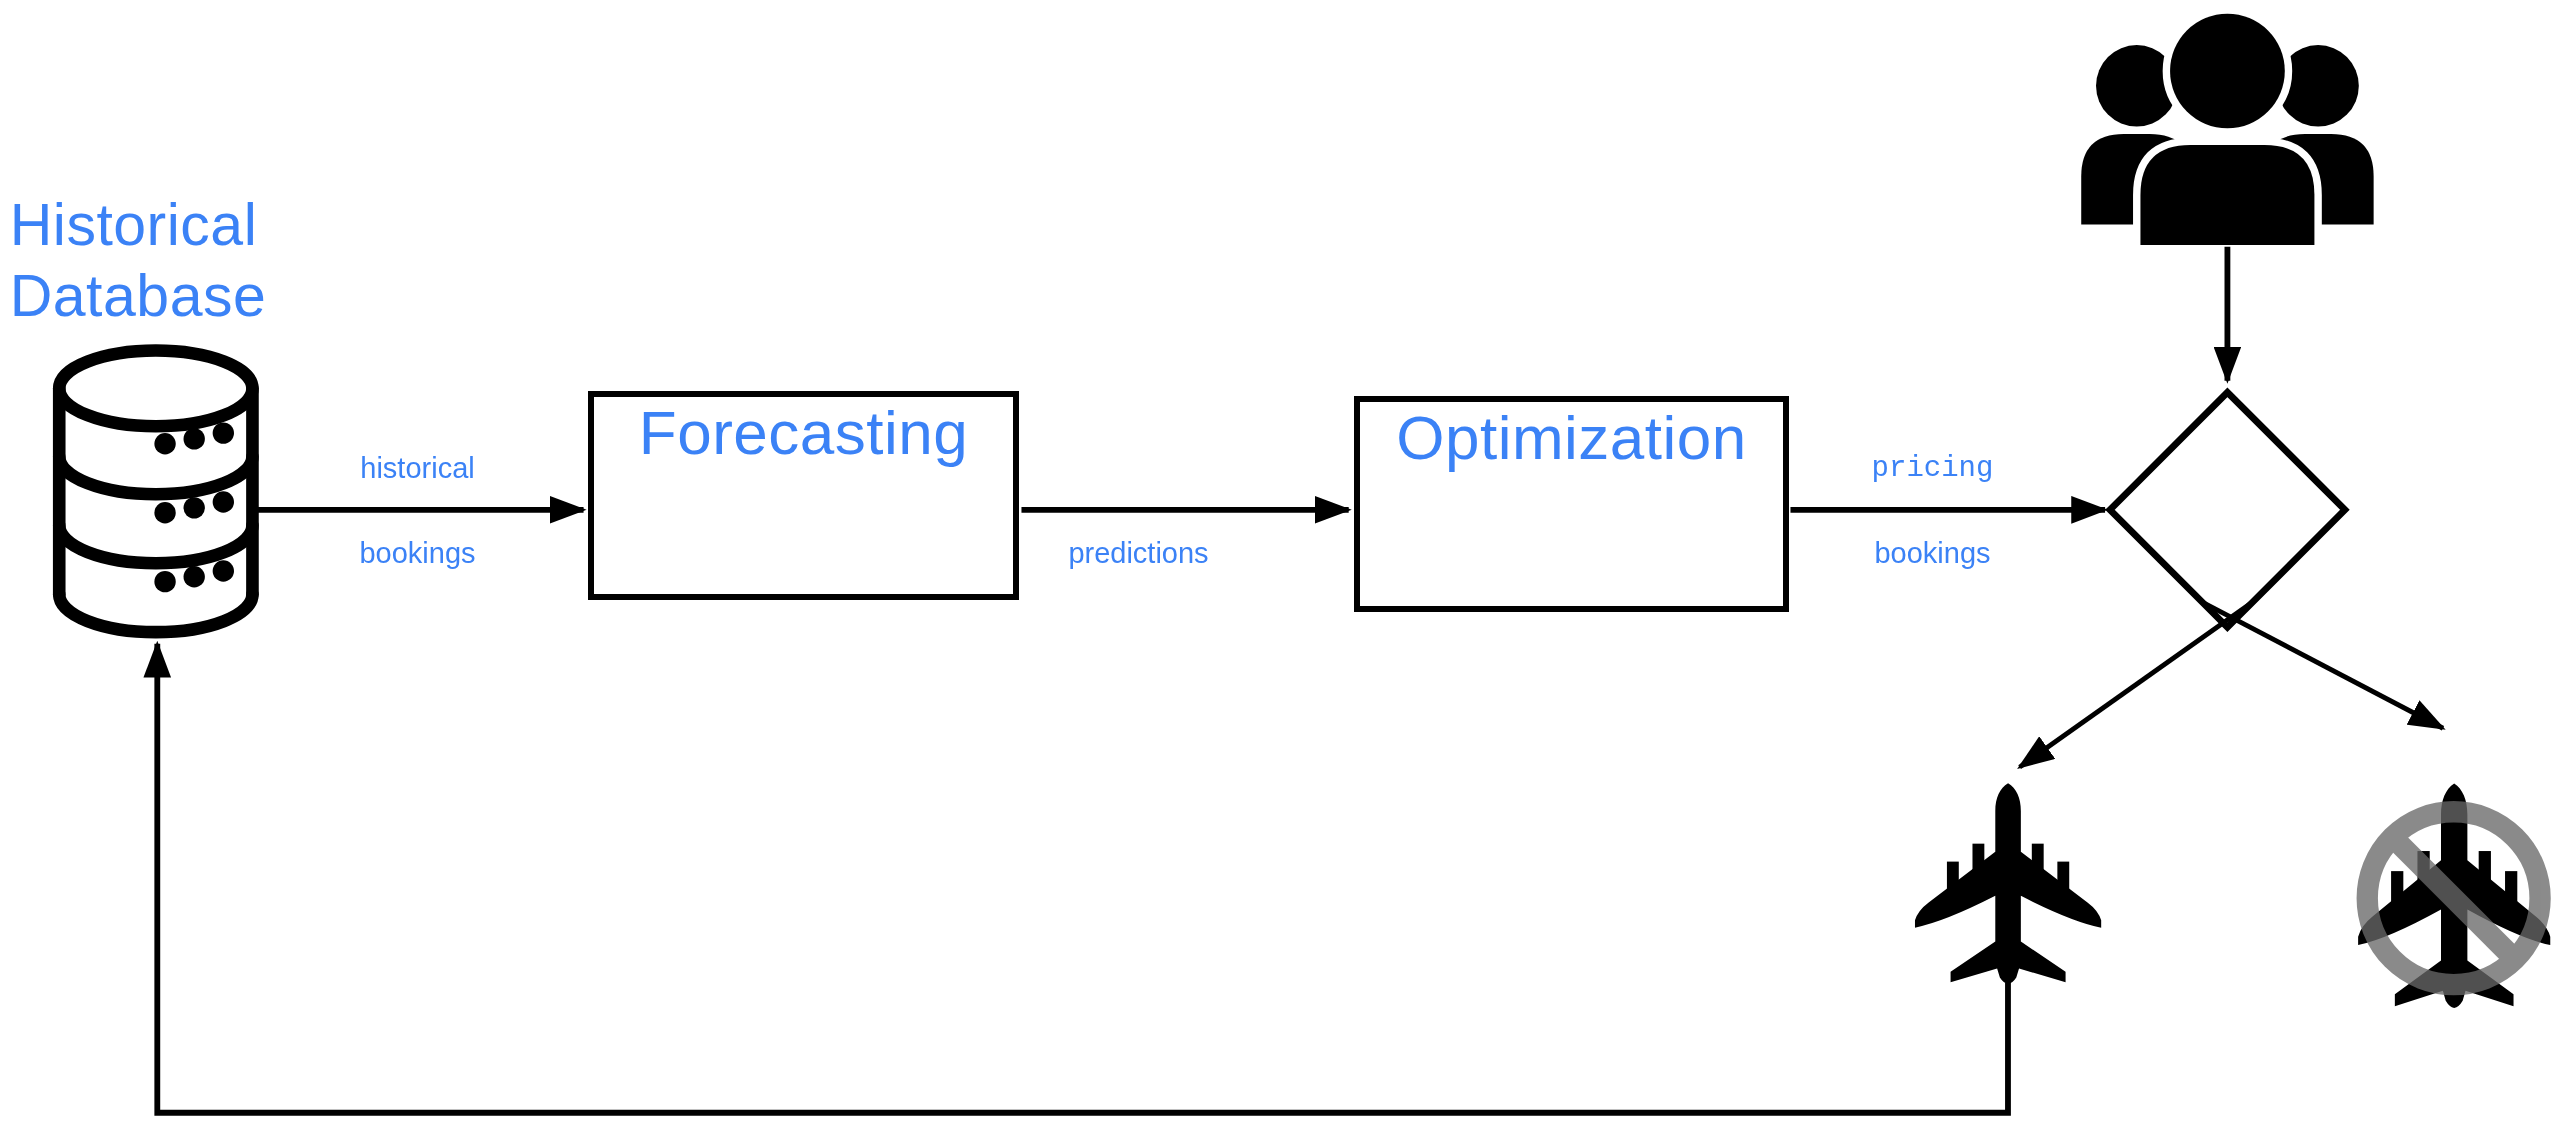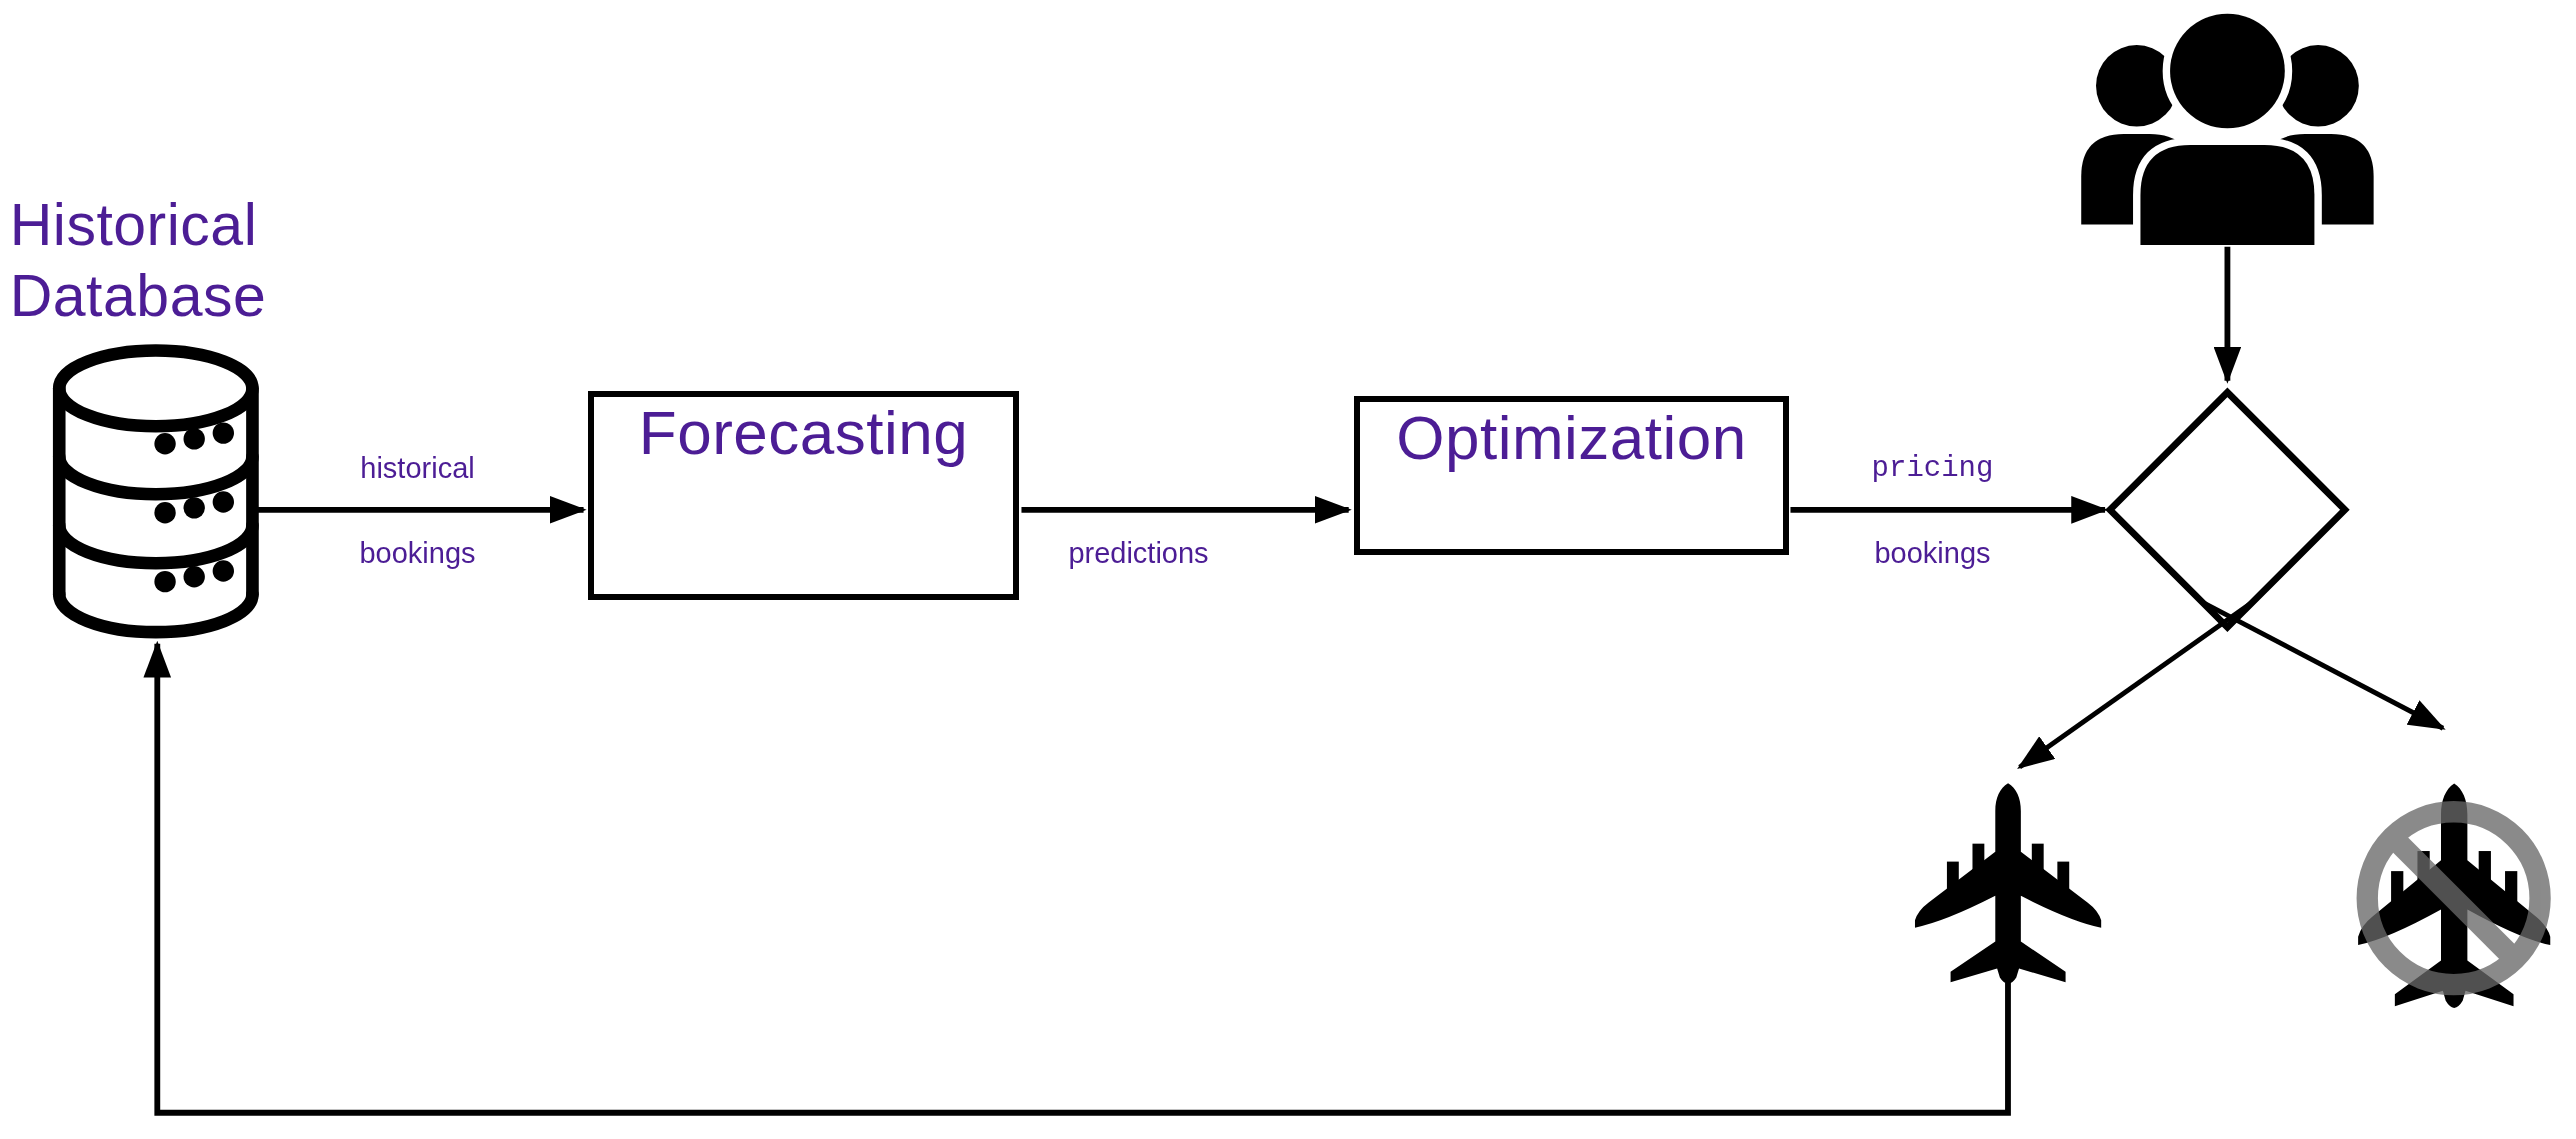--- a/index.html
+++ b/index.html
@@ -6,21 +6,21 @@
     margin: 0;
     padding: 0;
     background: #ffffff;
   }
   .canvas {
     position: relative;
     width: 2576px;
     height: 1140px;
     background: #ffffff;
     font-family: "Liberation Sans", "DejaVu Sans", sans-serif;
-    color: #4c1d95;
+    color: #3b82f6;
     overflow: hidden;
   }
   .layer {
     position: absolute;
     inset: 0;
   }
   .node-box {
     position: absolute;
     box-sizing: border-box;
     border: 6.8px solid #000000;
@@ -133,21 +133,21 @@
 
     <path d="M2068,1012 V1146 H162 V663" fill="none" stroke="#000000" stroke-width="6" stroke-linejoin="miter" marker-end="url(#arrow)"></path>
   </svg>
 
   <div class="db-label">Historical Database</div>
 
   <div class="node-box" style="left:588px; top:391px; width:431px; height:209px;">
     <span>Forecasting</span>
   </div>
 
-  <div class="node-box" style="left:1354px; top:396px; width:435px; height:159px;">
+  <div class="node-box" style="left:1354px; top:396px; width:435px; height:216px;">
     <span>Optimization</span>
   </div>
 
   <div class="edge-label" style="left:272px; top:444px;">historical</div>
   <div class="edge-label" style="left:272px; top:529px;">bookings</div>
 
   <div class="edge-label" style="left:993px; top:529px;">predictions</div>
 
   <div class="edge-label" style="left:1787px; top:444px;font-family:Liberation Mono, monospace;">pricing</div>
   <div class="edge-label" style="left:1787px; top:529px;">bookings</div>

